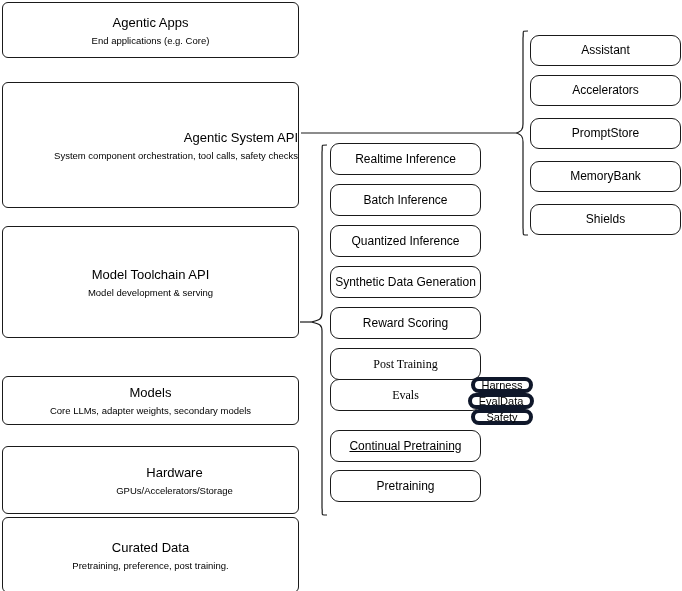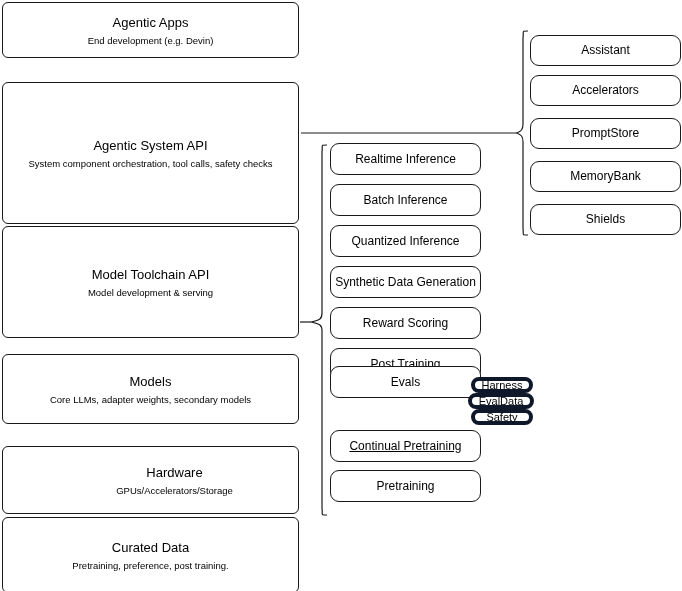--- a/index.html
+++ b/index.html
@@ -127,34 +127,34 @@
              C 320 145, 323 145, 322 152
              L 322 313
              C 322 319, 320 320, 311 322
              C 320 324, 322 325, 322 331
              L 322 508
              C 323 515, 320 515, 327 515"></path>
   </svg>
 
   <div class="node layer-node" style="top:2px; height:56px;">
     <div class="title">Agentic Apps</div>
-    <div class="subtitle">End development (e.g. Devin)</div>
-  </div>
-
-  <div class="node layer-node" style="top:82px; height:142px;">
+    <div class="subtitle">End applications (e.g. Core)</div>
+  </div>
+
+  <div class="node layer-node" style="top:82px; height:126px;align-items:flex-end;">
     <div class="title">Agentic System API</div>
     <div class="subtitle">System component orchestration, tool calls, safety checks</div>
   </div>
 
   <div class="node layer-node" style="top:226px; height:112px;">
     <div class="title">Model Toolchain API</div>
     <div class="subtitle">Model development &amp; serving</div>
   </div>
 
-  <div class="node layer-node" style="top:354px; height:70px;">
+  <div class="node layer-node" style="top:376px; height:49px;">
     <div class="title">Models</div>
     <div class="subtitle">Core LLMs, adapter weights, secondary models</div>
   </div>
 
   <div class="node layer-node" style="top:446px; height:68px;padding-left:48px;">
     <div class="title">Hardware</div>
     <div class="subtitle">GPUs/Accelerators/Storage</div>
   </div>
 
   <div class="node layer-node" style="top:517px; height:76px;">
@@ -170,24 +170,24 @@
   </div>
   <div class="node mid-node" style="top:225px;">
     <div class="title">Quantized Inference</div>
   </div>
   <div class="node mid-node" style="top:266px;">
     <div class="title">Synthetic Data Generation</div>
   </div>
   <div class="node mid-node" style="top:307px;">
     <div class="title">Reward Scoring</div>
   </div>
-  <div class="node mid-node" style="top:348px;">
+  <div class="node mid-node" style="top:348px;font-family:Liberation Serif, serif;">
     <div class="title">Post Training</div>
   </div>
-  <div class="node mid-node" style="top:366px;">
+  <div class="node mid-node" style="top:379px;font-family:Liberation Serif, serif;">
     <div class="title">Evals</div>
   </div>
   <div class="node mid-node" style="top:430px;text-decoration:underline;">
     <div class="title">Continual Pretraining</div>
   </div>
   <div class="node mid-node" style="top:470px;">
     <div class="title">Pretraining</div>
   </div>
 
   <div class="pill" style="left:471px; top:377px; width:62px;">

